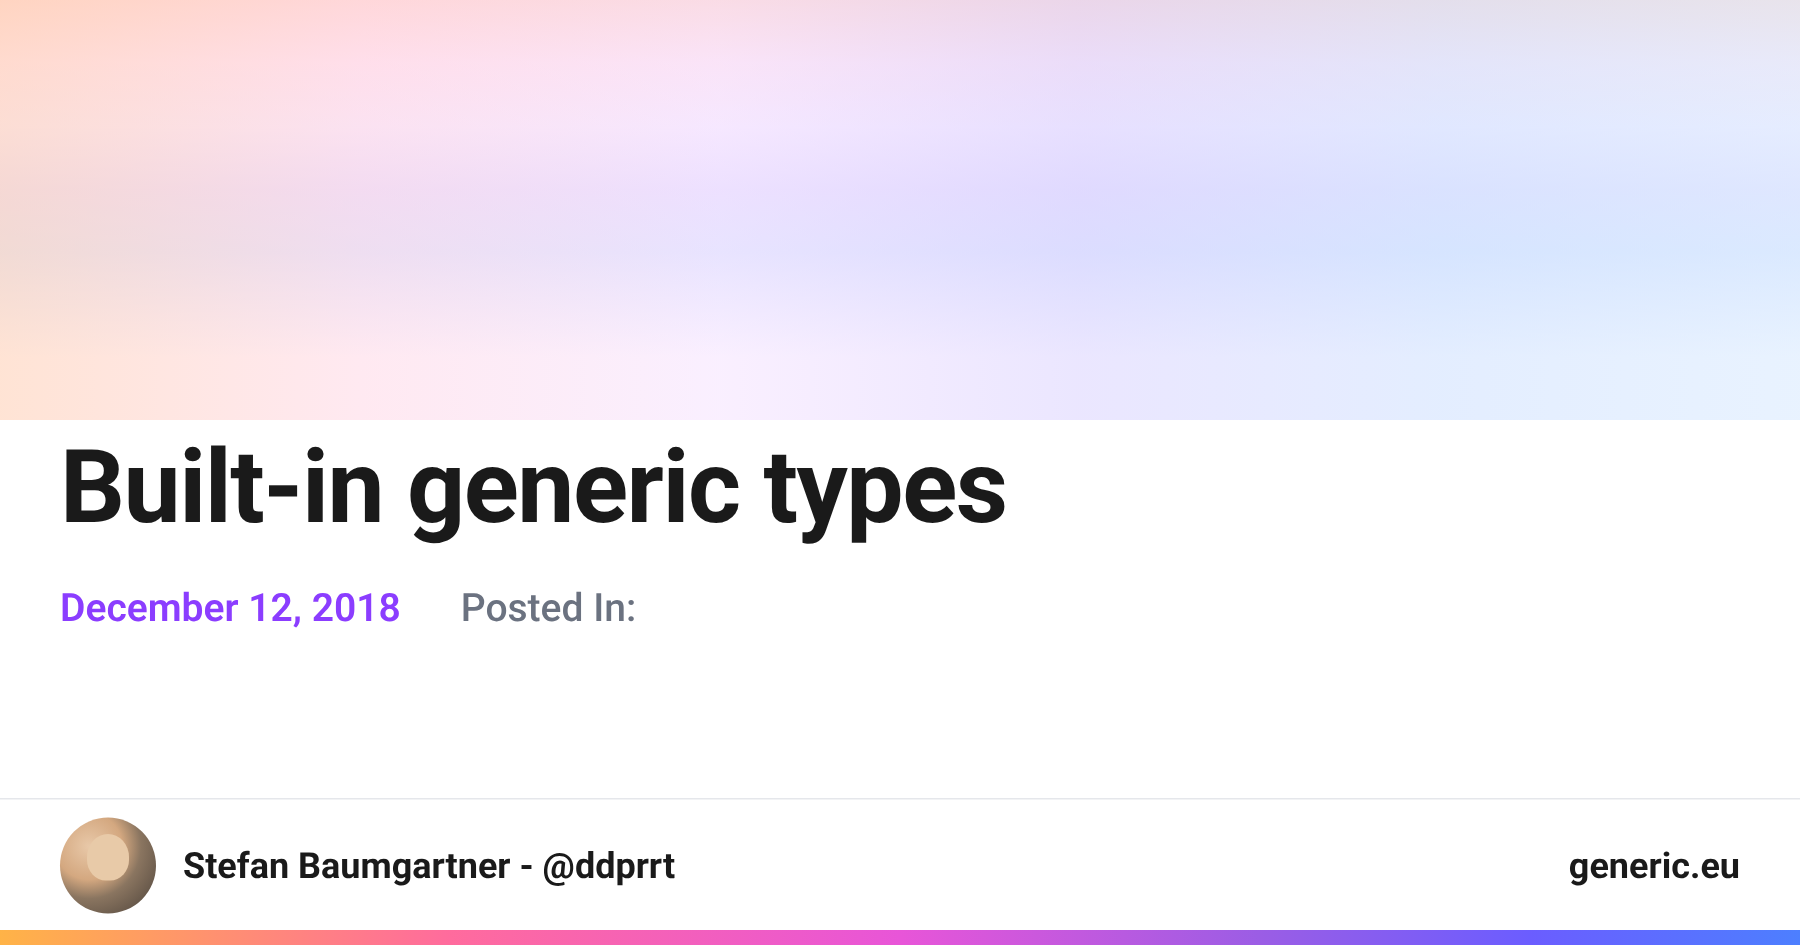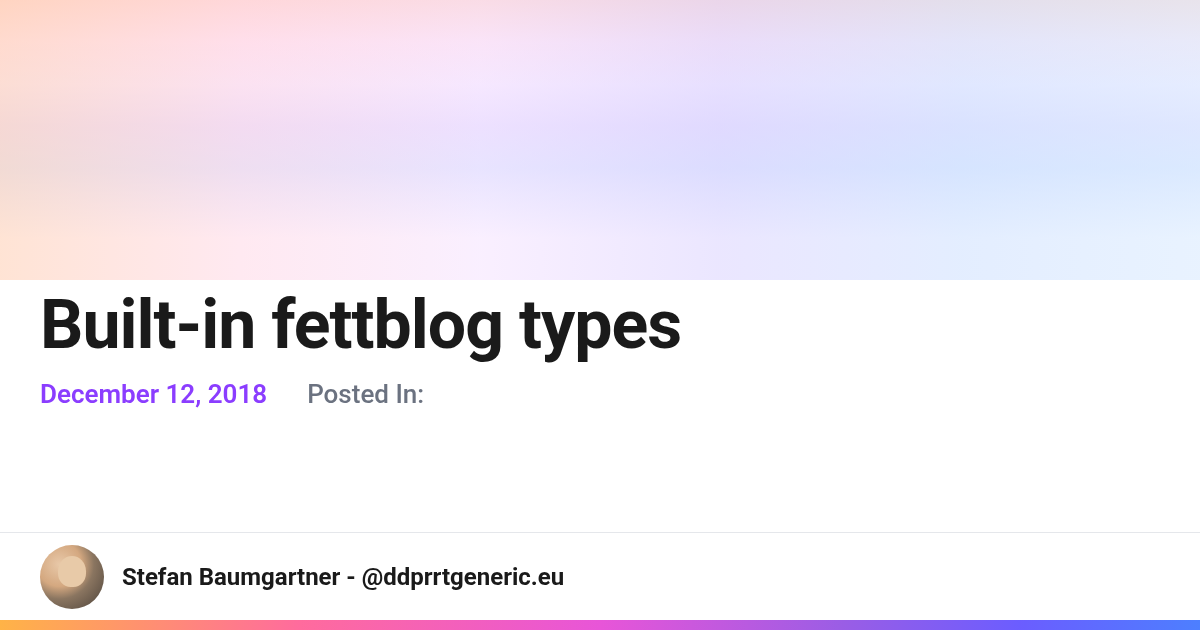--- a/index.html
+++ b/index.html
@@ -59,21 +59,21 @@
     
     .title {
       font-size: 68px;
       font-weight: 700;
       color: #1a1a1a;
       letter-spacing: -1px;
       line-height: 1.1;
     }
     
     .meta-row {
-      margin-top: 16px;
+      margin-top: 28px;
       display: flex;
       align-items: baseline;
       gap: 40px;
       font-size: 26px;
       font-weight: 600;
     }
     
     .date {
       color: #8b3dff;
     }
@@ -96,21 +96,21 @@
     
     .footer {
       position: absolute;
       bottom: 0;
       left: 0;
       right: 0;
       height: 98px;
       border-top: 1px solid #e5e7eb;
       display: flex;
       align-items: center;
-      justify-content: flex-start;
+      justify-content: space-between;
       padding: 0 40px 10px 40px;
       background: #ffffff;
     }
     
     .author-section {
       display: flex;
       align-items: center;
       gap: 18px;
     }
     
@@ -161,21 +161,21 @@
         #6b5dff 85%,
         #4d7fff 100%);
     }
   </style>
 </head>
 <body>
 
 <div class="gradient-header"></div>
 
 <div class="content">
-  <h1 class="title">Built-in fettblog types</h1>
+  <h1 class="title">Built-in generic types</h1>
   <div class="meta-row">
     <span class="date">December 12, 2018</span>
     <span class="posted-in-wrapper">
       <span class="posted-in-label">Posted In:</span>
     </span>
   </div>
 </div>
 
 <div class="footer">
   <div class="author-section">

